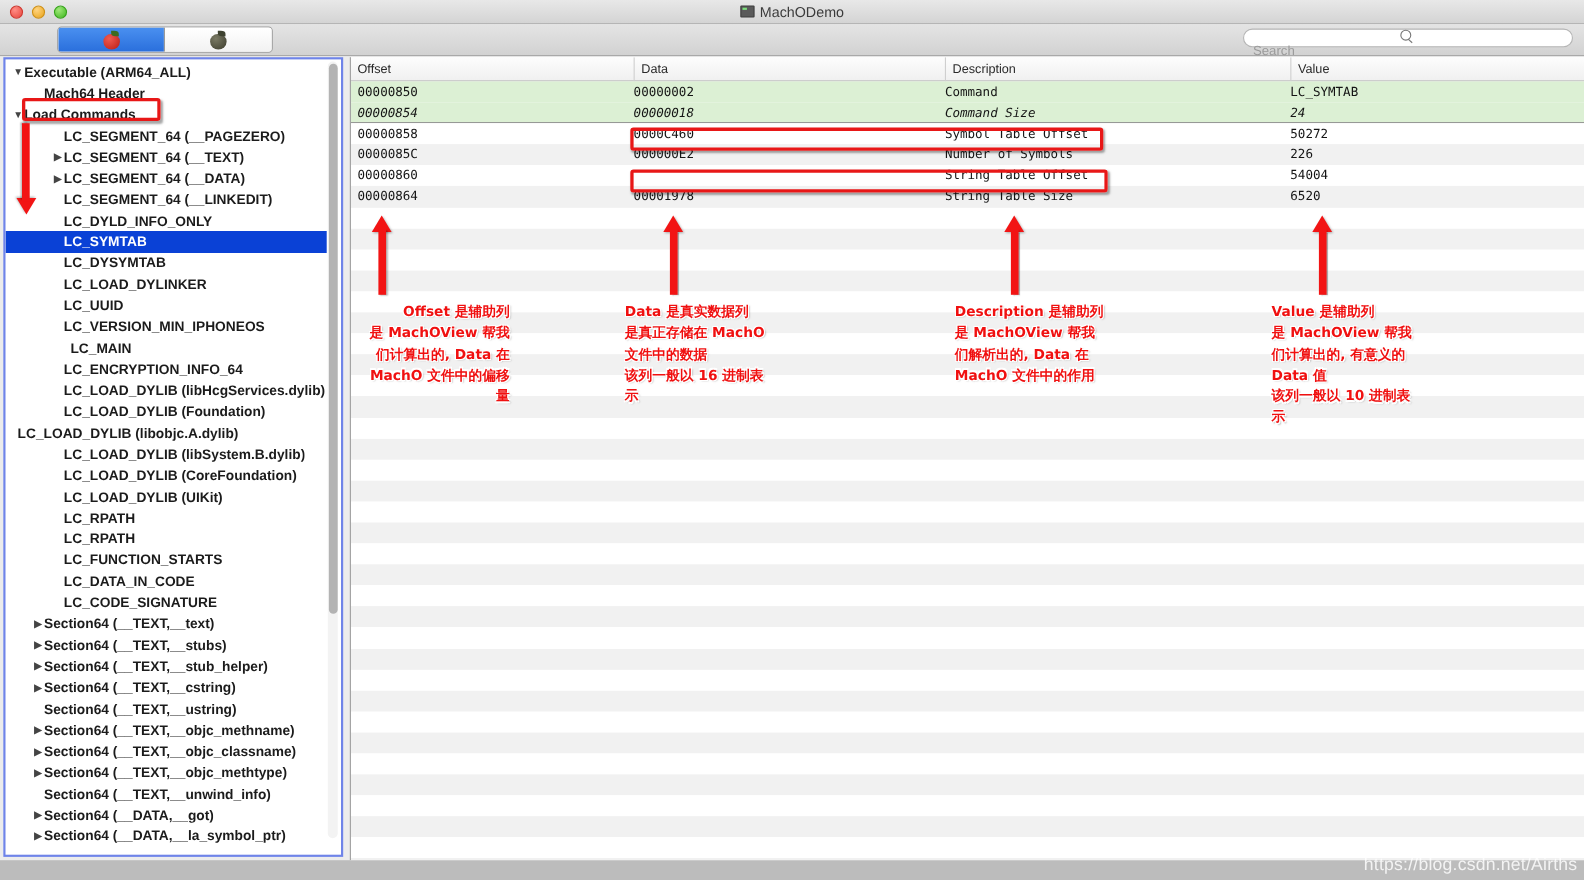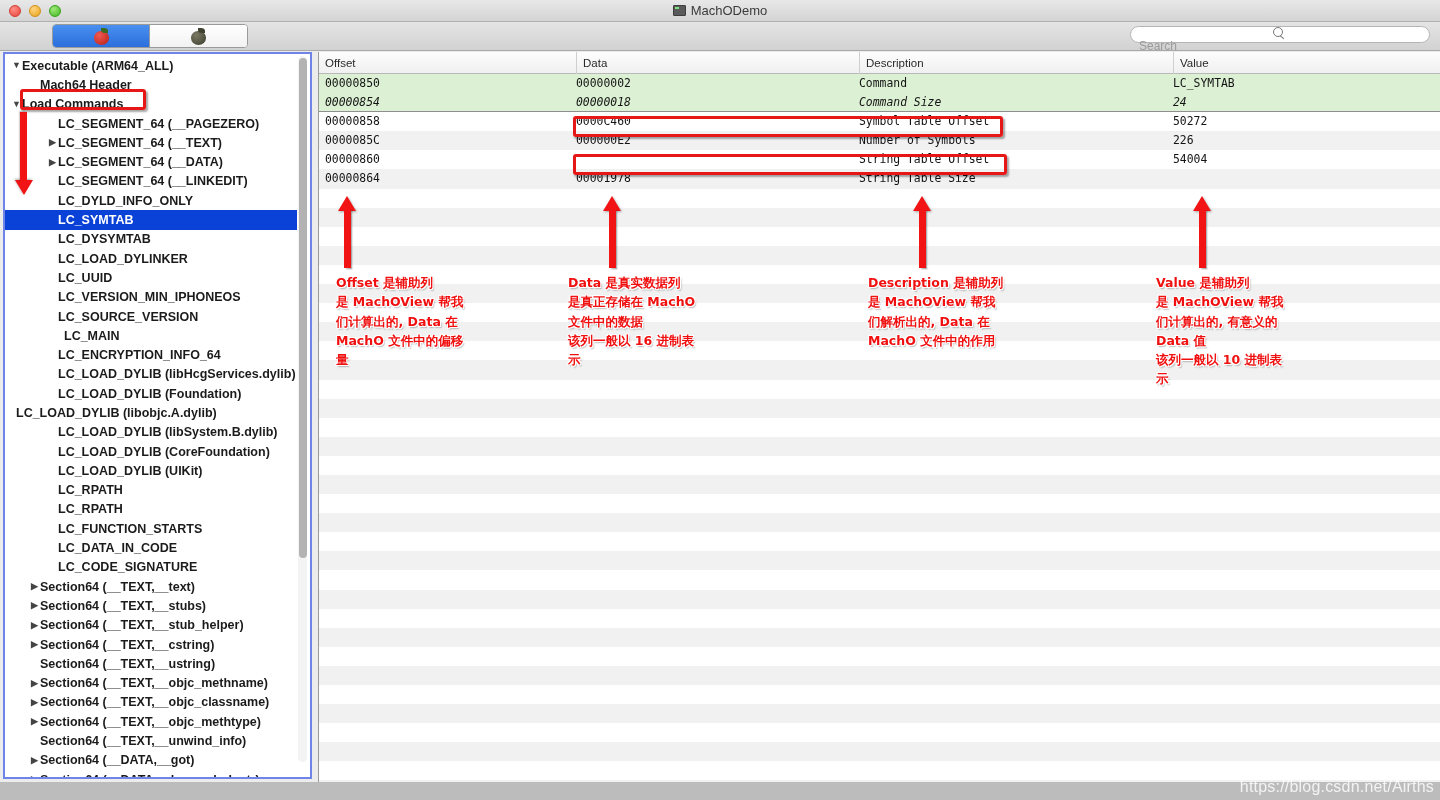--- a/index.html
+++ b/index.html
@@ -376,24 +376,20 @@
               <span class="disc"></span>
               <span class="tree-label">LC_LOAD_DYLINKER</span>
             </div>
             <div class="tree-row" style="padding-left: 42px;">
               <span class="disc"></span>
               <span class="tree-label">LC_UUID</span>
             </div>
             <div class="tree-row" style="padding-left: 42px;">
               <span class="disc"></span>
               <span class="tree-label">LC_VERSION_MIN_IPHONEOS</span>
-            </div>
-            <div class="tree-row" style="padding-left: 42px;">
-              <span class="disc"></span>
-              <span class="tree-label">LC_SOURCE_VERSION</span>
             </div>
             <div class="tree-row" style="padding-left: 48px;">
               <span class="disc"></span>
               <span class="tree-label">LC_MAIN</span>
             </div>
             <div class="tree-row" style="padding-left: 42px;">
               <span class="disc"></span>
               <span class="tree-label">LC_ENCRYPTION_INFO_64</span>
             </div>
             <div class="tree-row" style="padding-left: 42px;">
@@ -523,20 +519,21 @@
             </div>
             <div class="row odd">
               <div class="cell c-offset">00000860</div>
               <div class="cell c-desc">String Table Offset</div>
               <div class="cell c-value">54004</div>
             </div>
             <div class="row even">
               <div class="cell c-offset">00000864</div>
               <div class="cell c-data">00001978</div>
               <div class="cell c-desc">String Table Size</div>
+              <div class="cell c-value">6520</div>
             </div>
             <div class="row odd"></div>
             <div class="row even"></div>
             <div class="row odd"></div>
             <div class="row even"></div>
             <div class="row odd"></div>
             <div class="row even"></div>
             <div class="row odd"></div>
             <div class="row even"></div>
             <div class="row odd"></div>
@@ -586,21 +583,21 @@
                  <div class="shaft" style="height:60px"></div>
       </div>
       <div class="arrow" style="left: 1193px; top: 196px; width: 19px; height: 72px;">
         <div class="head"></div>
                  <div class="shaft" style="height:60px"></div>
       </div>
       <div class="arrow" style="left: 14px; top: 112px; width: 19px; height: 83px; transform: rotate(180deg);">
         <div class="head"></div>
                  <div class="shaft" style="height:71px"></div>
       </div>
-      <div class="note" style="left: 336px; top: 273px;">Offset 是辅助列
+      <div class="note" style="left: 336px; top: 273px; text-align: right;">Offset 是辅助列
 是 MachOView 帮我
 们计算出的, Data 在
 MachO 文件中的偏移
 量</div>
       <div class="note" style="left: 568px; top: 273px;">Data 是真实数据列
 是真正存储在 MachO
 文件中的数据
 该列一般以 16 进制表
 示</div>
       <div class="note" style="left: 868px; top: 273px;">Description 是辅助列

